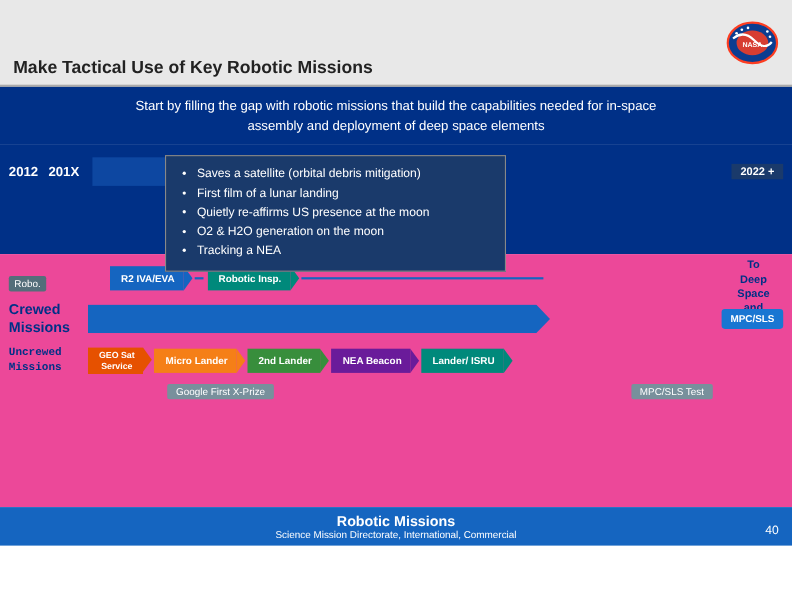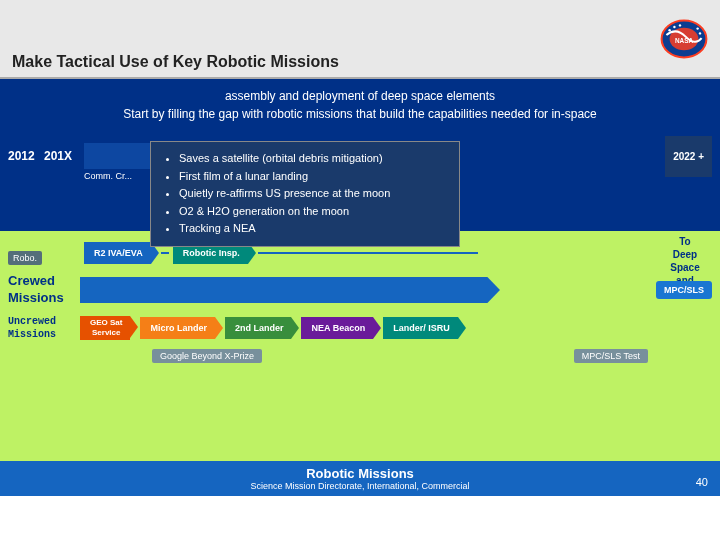--- a/index.html
+++ b/index.html
@@ -104,21 +104,21 @@
       font-size: 11px;
       line-height: 1.6;
     }
     .popup-box ul {
       list-style: disc;
       padding-left: 16px;
     }
 
     
     .main-content {
-      background: #bef264;
+      background: #ec4899;
       padding: 6px 8px 8px 8px;
       position: relative;
     }
 
     
     .row-container {
       display: flex;
       align-items: center;
       margin-bottom: 6px;
       position: relative;
@@ -269,40 +269,39 @@
     <circle cx="12" cy="14" r="1.5" fill="white"></circle>
     <circle cx="18" cy="10" r="1.5" fill="white"></circle>
     <circle cx="25" cy="8" r="1.5" fill="white"></circle>
     <circle cx="47" cy="12" r="1.5" fill="white"></circle>
     <circle cx="50" cy="18" r="1.5" fill="white"></circle>
     <text x="30" y="30" text-anchor="middle" fill="white" font-size="8" font-weight="bold" font-family="Arial">NASA</text>
   </svg>
 </div>
 
 <div class="subheader">
+  <div>Start by filling the gap with robotic missions that build the capabilities needed for in-space</div>
   <div>assembly and deployment of deep space elements</div>
-  <div>Start by filling the gap with robotic missions that build the capabilities needed for in-space</div>
 </div>
 
 <div class="timeline-section relative-wrapper" style="height:100px;">
 
   <div class="timeline-bar" style="padding-top:6px;">
     <span class="timeline-year">2012</span>
     <span class="timeline-year" style="margin-right:4px;">201X</span>
 
     <div style="display:flex;align-items:center;flex:1;height:30px;gap:2px;">
       <div class="arrow-body arrow-blue" style="background:#0d47a1;border-left-color:#0d47a1;width:80px;font-size:8px;"></div>
       <div class="arrow-body arrow-med-blue" style="background:#1565c0;border-left-color:#1565c0;width:80px;font-size:8px;"></div>
       <div class="arrow-body arrow-light-blue" style="background:#1976d2;border-left-color:#1976d2;width:60px;font-size:8px;"></div>
       <div class="arrow-body" style="background:#1a6b8a;border-left-color:#1a6b8a;width:60px;font-size:8px;"></div>
     </div>
-    <div style="background:#1a3a6b;color:white;font-size:10px;font-weight:bold;padding:4px 8px;height:41px;display:flex;align-items:center;">2022 +</div>
-  </div>
-
-  <div style="color:white;font-size:9px;padding-left:76px;margin-top:-4px;">Comm. Cr...</div>
+    <div style="background:#1a3a6b;color:white;font-size:10px;font-weight:bold;padding:4px 8px;height:14px;display:flex;align-items:center;">2022 +</div>
+  </div>
+
 
   <div class="popup-box">
     <ul>
       <li>Saves a satellite (orbital debris mitigation)</li>
       <li>First film of a lunar landing</li>
       <li>Quietly re-affirms US presence at the moon</li>
       <li>O2 &amp; H2O generation on the moon</li>
       <li>Tracking a NEA</li>
     </ul>
   </div>
@@ -317,21 +316,21 @@
     <span>and</span><br>
     <span>Beyond</span>
   </div>
 
   <div class="row-container" style="margin-bottom:8px;margin-top:4px;">
     <div style="min-width:72px;display:flex;align-items:center;gap:4px;margin-top:10px;">
       <span class="robo-label">Robo.</span>
     </div>
     <div class="row-items">
 
-      <div class="pill pill-blue" style="margin-left:4px;">
+      <div class="pill pill-blue" style="margin-left:20px;">
         <span>R2 IVA/EVA</span>
       </div>
       <div style="width:8px;height:2px;background:#1565c0;"></div>
       <div class="pill pill-teal">
         <span>Robotic Insp.</span>
       </div>
       <div style="height:2px;background:#1565c0;flex:1;max-width:220px;"></div>
     </div>
   </div>
 
@@ -371,21 +370,21 @@
         <span>NEA Beacon</span>
       </div>
       <div class="pill pill-teal">
         <span>Lander/ ISRU</span>
       </div>
     </div>
   </div>
 
   <div class="label-row">
     <div style="min-width:72px;"></div>
-    <span class="gray-label">Google Beyond X-Prize</span>
+    <span class="gray-label">Google First X-Prize</span>
     <div style="flex:1;"></div>
     <span class="gray-label2">MPC/SLS Test</span>
     <div style="min-width:64px;"></div>
   </div>
 
 </div>
 
 <div style="position:relative;">
   <div class="footer">
     <div class="footer-title">Robotic Missions</div>

